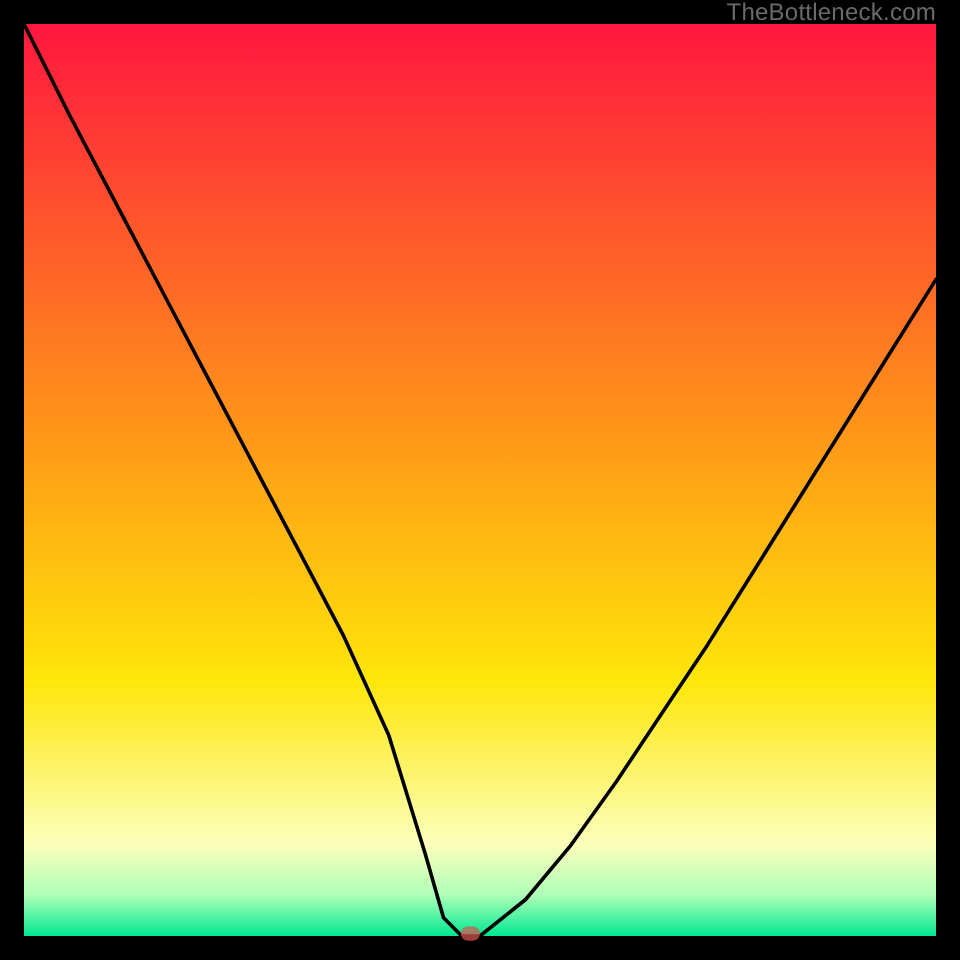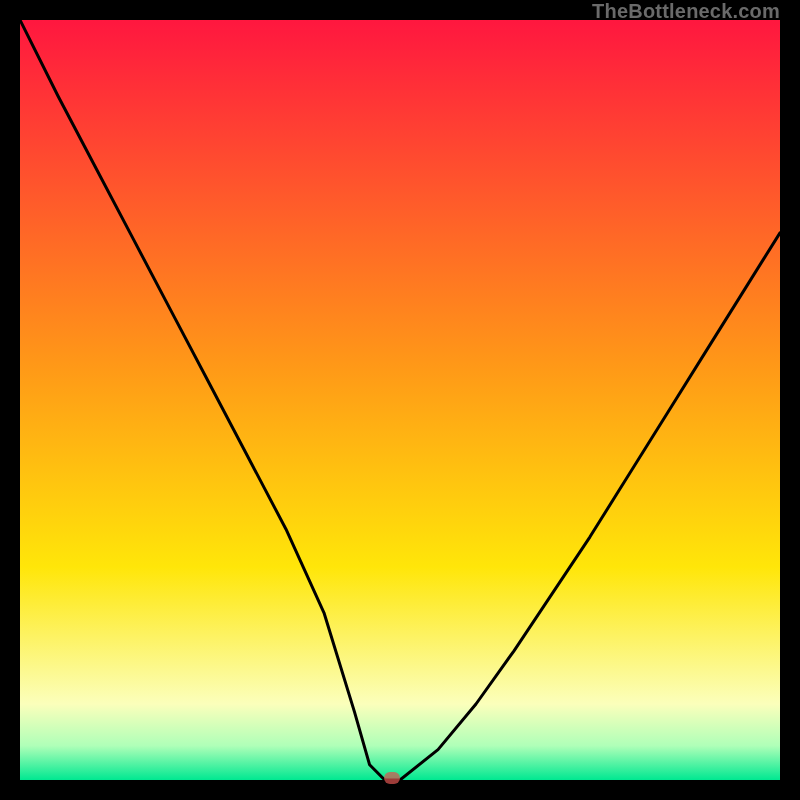--- a/index.html
+++ b/index.html
@@ -18,21 +18,21 @@
     width: 760px;
     height: 760px;
     background: #000;
   }
   .watermark {
     position: absolute;
     top: 0px;
     right: 20px;
     color: #6a6a6a;
     font-size: 20px;
-    font-weight: 700;
+    font-weight: 400;
     z-index: 10;
     letter-spacing: 0.2px;
   }
   svg {
     display: block;
   }
   .marker {
     position: absolute;
     width: 16px;
     height: 12px;

